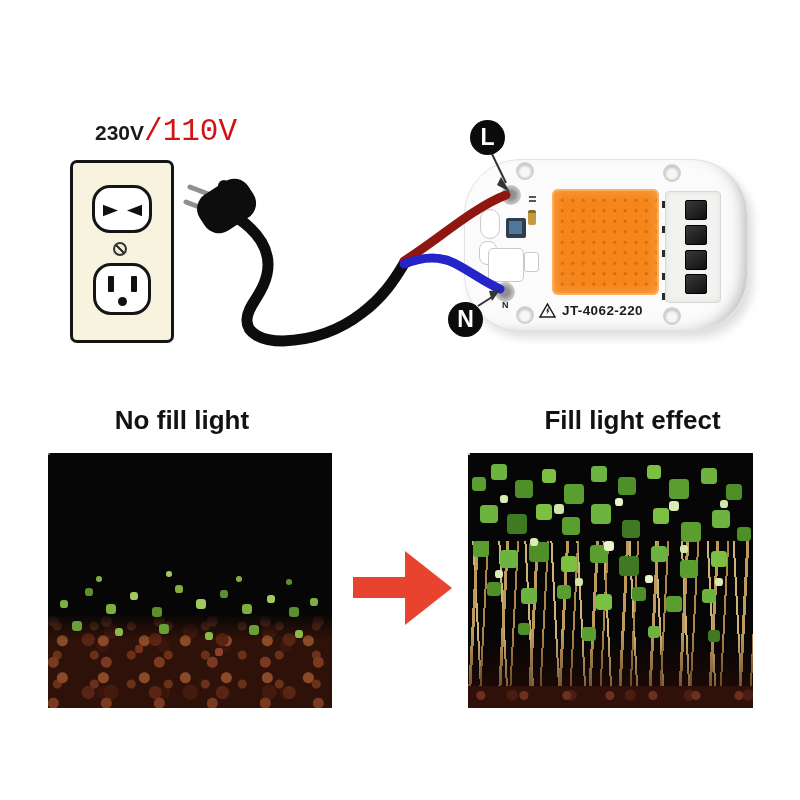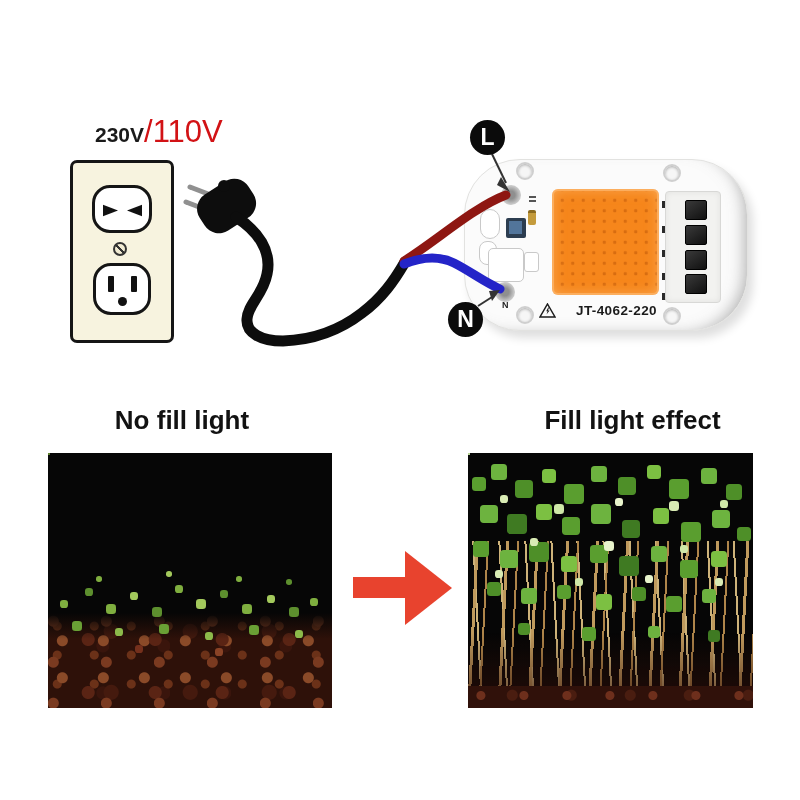--- a/index.html
+++ b/index.html
@@ -5,21 +5,21 @@
   html,body{margin:0;padding:0;background:#fff;}
   .stage{position:relative;width:800px;height:800px;background:#ffffff;overflow:hidden;
          font-family:"Liberation Sans",sans-serif;}
   .abs{position:absolute;}
 
   
   .title{left:60px;top:78px;width:614px;text-align:center;font-size:31px;font-weight:bold;
          color:#161616;letter-spacing:.5px;}
   .voltage{left:95px;top:114px;white-space:nowrap;}
   .v-main{font-size:21px;font-weight:bold;color:#1a1a1a;}
-  .v-alt{font-size:31px;color:#d21215;}
+  .v-alt{font-size:31px;color:#d21215;font-family:Liberation Mono, monospace;}
 
   
   .outlet{left:70px;top:160px;width:104px;height:183px;background:#f7f3df;
           border:3px solid #151515;border-radius:7px;box-sizing:border-box;}
   .socket-top{position:absolute;left:19px;top:22px;width:60px;height:48px;background:#fff;
           border:3px solid #151515;border-radius:18px;box-sizing:border-box;}
   .slot-l{position:absolute;left:8px;top:15px;width:15px;height:15px;background:#111;
           clip-path:polygon(0 12%,100% 50%,0 88%);}
   .slot-r{position:absolute;left:32px;top:15px;width:15px;height:15px;background:#111;
           clip-path:polygon(100% 12%,0 50%,100% 88%);}
@@ -55,21 +55,21 @@
         border-radius:2px;border-top:3px solid #8a6a20;box-sizing:border-box;}
   .eq-mark{position:absolute;left:64px;top:36px;width:7px;height:6px;
         border-top:2px solid #555;border-bottom:2px solid #555;box-sizing:border-box;}
   .silk-n{position:absolute;left:37px;top:140px;font-size:9px;font-weight:bold;color:#222;}
   .dblock{position:absolute;left:200px;top:31px;width:56px;height:112px;background:#f2f2f0;
         border:1px solid #d8d8d6;border-radius:4px;box-sizing:border-box;
         box-shadow:inset 0 0 6px rgba(0,0,0,.07);}
   .diode{position:absolute;left:19px;width:22px;height:20px;border-radius:2px;
         background:linear-gradient(145deg,#3a3a3a,#101010);border:1px solid #000;box-sizing:border-box;}
   .tick{position:absolute;left:197px;width:4px;height:7px;background:#2a2a2a;}
-  .model-row{position:absolute;left:74px;top:143px;display:flex;align-items:center;gap:20px;}
+  .model-row{position:absolute;left:74px;top:143px;display:flex;align-items:center;gap:6px;}
   .model-text{font-size:13.5px;font-weight:bold;color:#1b1b1b;letter-spacing:.4px;white-space:nowrap;}
 
   
   .badge{width:35px;height:35px;border-radius:50%;background:#0b0b0b;color:#fff;z-index:4;
          font-size:23px;font-weight:bold;text-align:center;line-height:35px;}
   .badge.l{left:470px;top:120px;} .badge.n{left:448px;top:302px;}
 
   
   .sec-label{top:405px;font-size:26px;font-weight:bold;color:#121212;text-align:center;}
   .lbl-left{left:40px;width:284px;} .lbl-right{left:490px;width:285px;}

